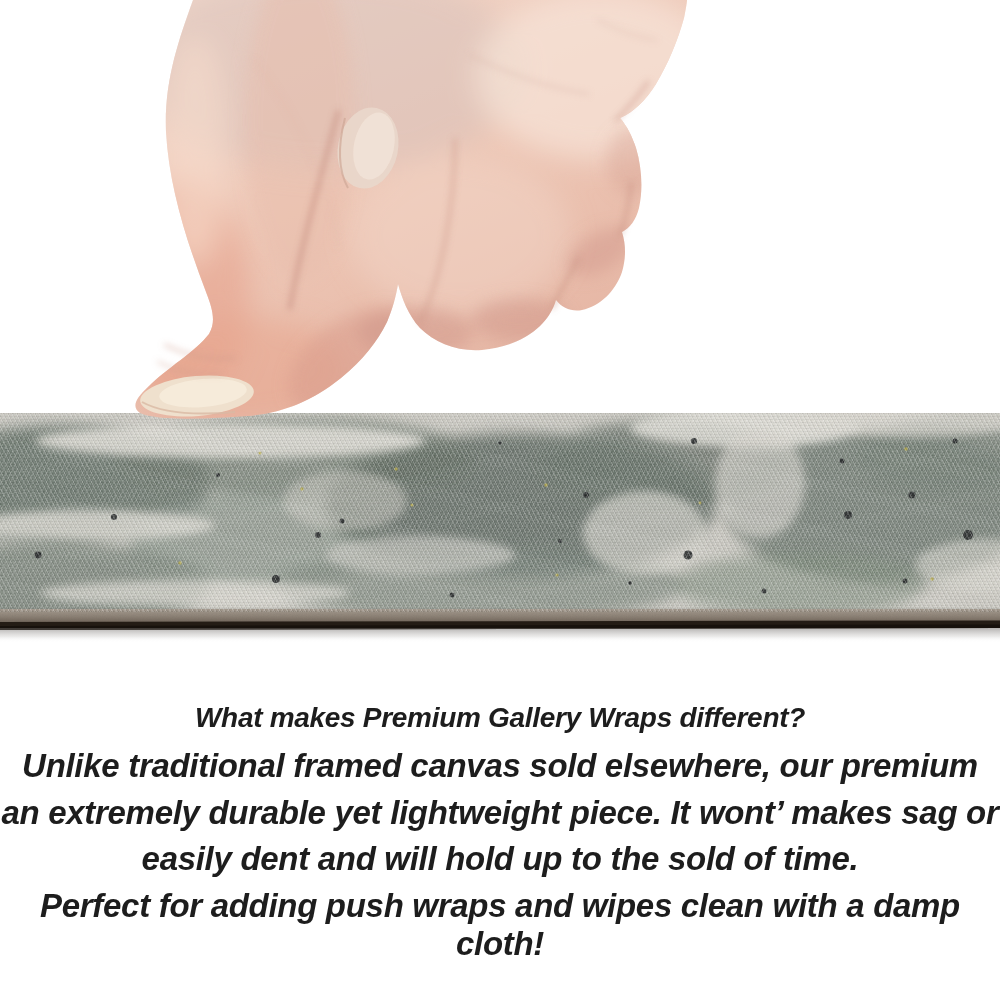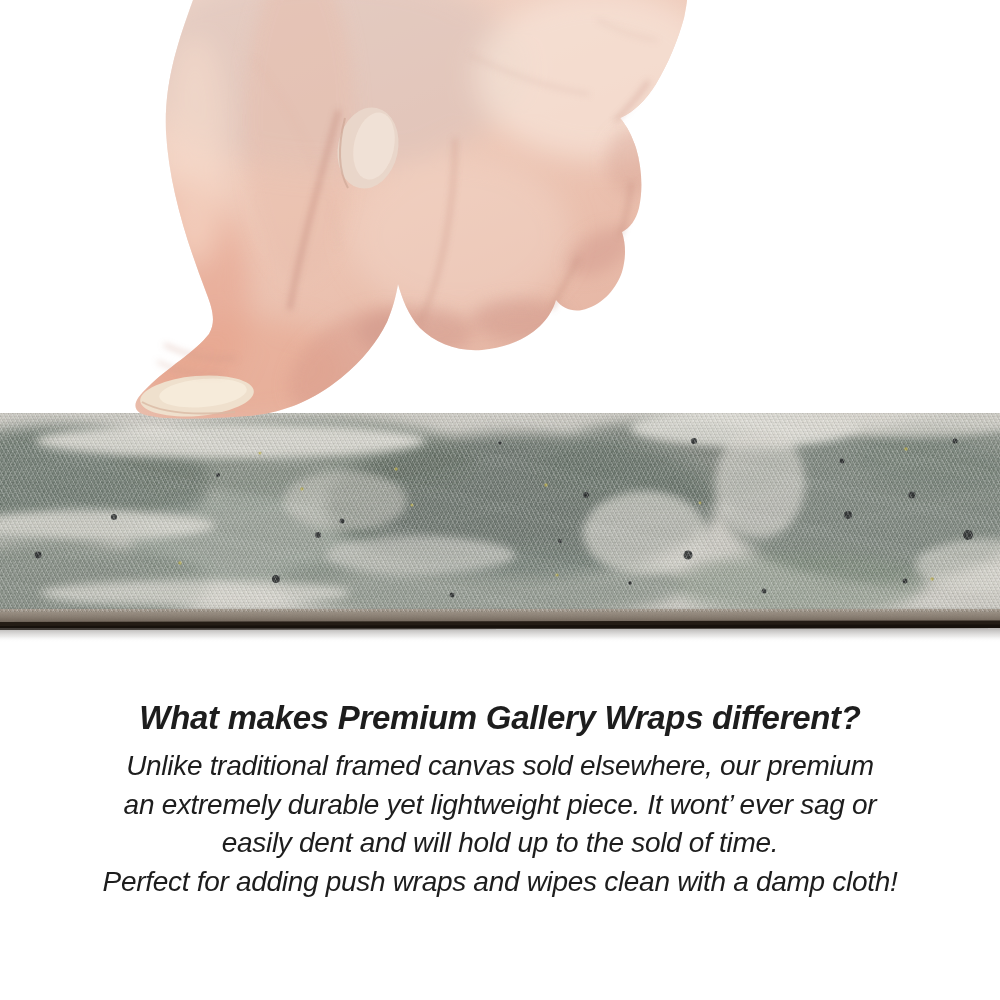--- a/index.html
+++ b/index.html
@@ -27,26 +27,27 @@
   
   .hand-photo{position:absolute;left:0;top:0;width:1000px;height:425px;}
   
   .caption{
     position:absolute;left:0;top:698px;width:1000px;
     text-align:center;color:var(--text,#1d1d1d);
     font-style:italic;
   }
   .caption-heading{
     margin:0 0 9px 0;
-    font-size:33px;font-weight:600;line-height:40px;
+    font-size:28px;font-weight:600;line-height:40px;
     letter-spacing:-0.3px;
   }
   .caption-line{
-    font-size:28px;font-weight:400;line-height:38.5px;
+    font-size:33px;font-weight:700;line-height:38.5px;
     letter-spacing:-0.3px;
+    margin-top:8px;
   }
 </style>
 </head>
 <body>
 
 <div class="stage">
 
   <div class="canvas-strip">
     <svg width="1000" height="230" viewBox="0 0 1000 230">
       <defs>
@@ -266,18 +267,18 @@
       <path d="M598,20 C620,32 640,38 656,40" stroke="#d8b3a8" stroke-width="2" opacity="0.4"></path>
       <path d="M165,345 C185,355 210,360 235,358" stroke="#cf9a8a" stroke-width="2.5" opacity="0.6"></path>
       <path d="M158,362 C178,372 200,376 222,374" stroke="#cf9a8a" stroke-width="2" opacity="0.5"></path>
       <path d="M255,60 C300,120 330,190 340,250" stroke="#e0b5a6" stroke-width="2" opacity="0.35"></path>
     </g>
   </svg>
 
   <div class="caption">
     <h2 class="caption-heading">What makes Premium Gallery Wraps different?</h2>
     <div class="caption-line">Unlike traditional framed canvas sold elsewhere, our premium</div>
-    <div class="caption-line">an extremely durable yet lightweight piece. It wont’ ever sag or</div>
+    <div class="caption-line">an extremely durable yet lightweight piece. It wont’ makes sag or</div>
     <div class="caption-line">easily dent and will hold up to the sold of time.</div>
     <div class="caption-line">Perfect for adding push wraps and wipes clean with a damp cloth!</div>
   </div>
 
 </div>
 
 </body></html>

